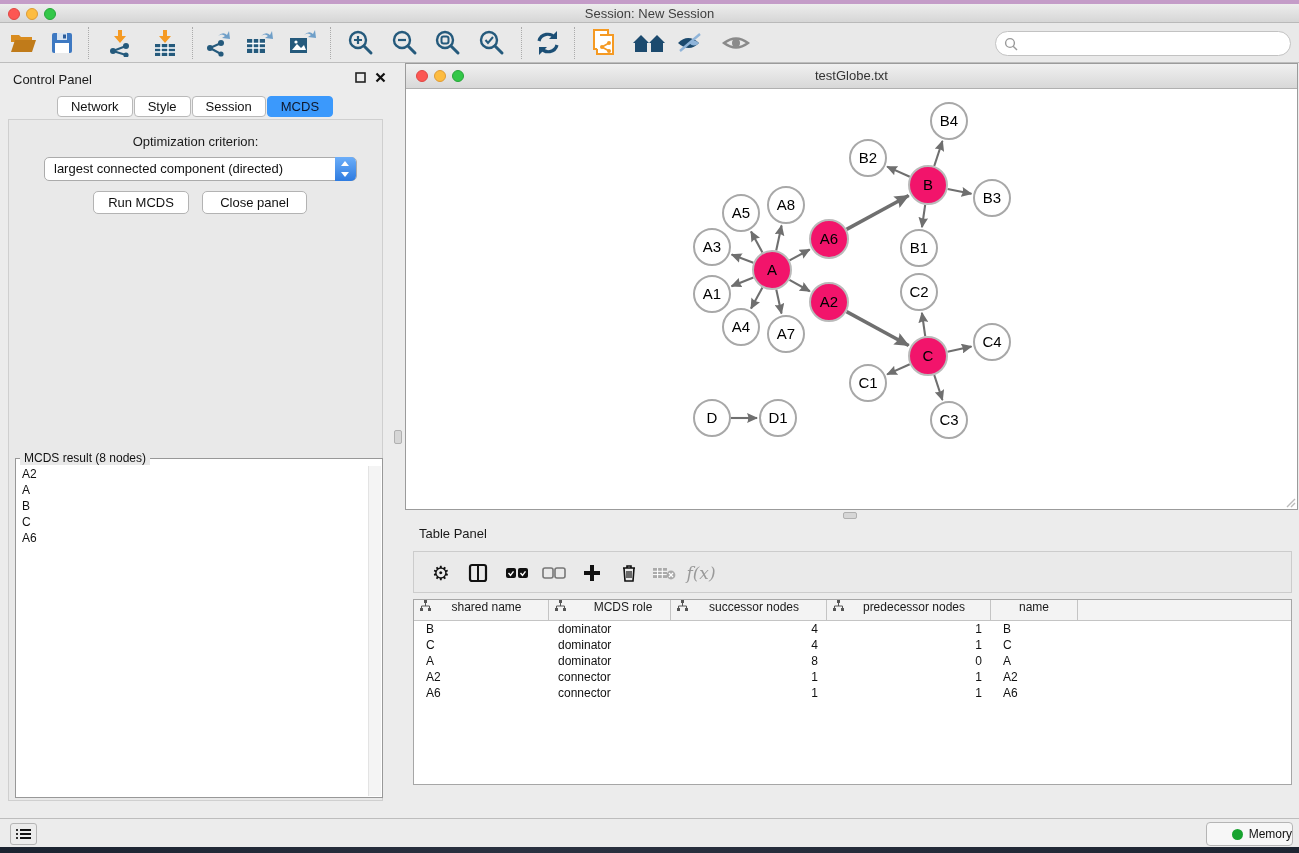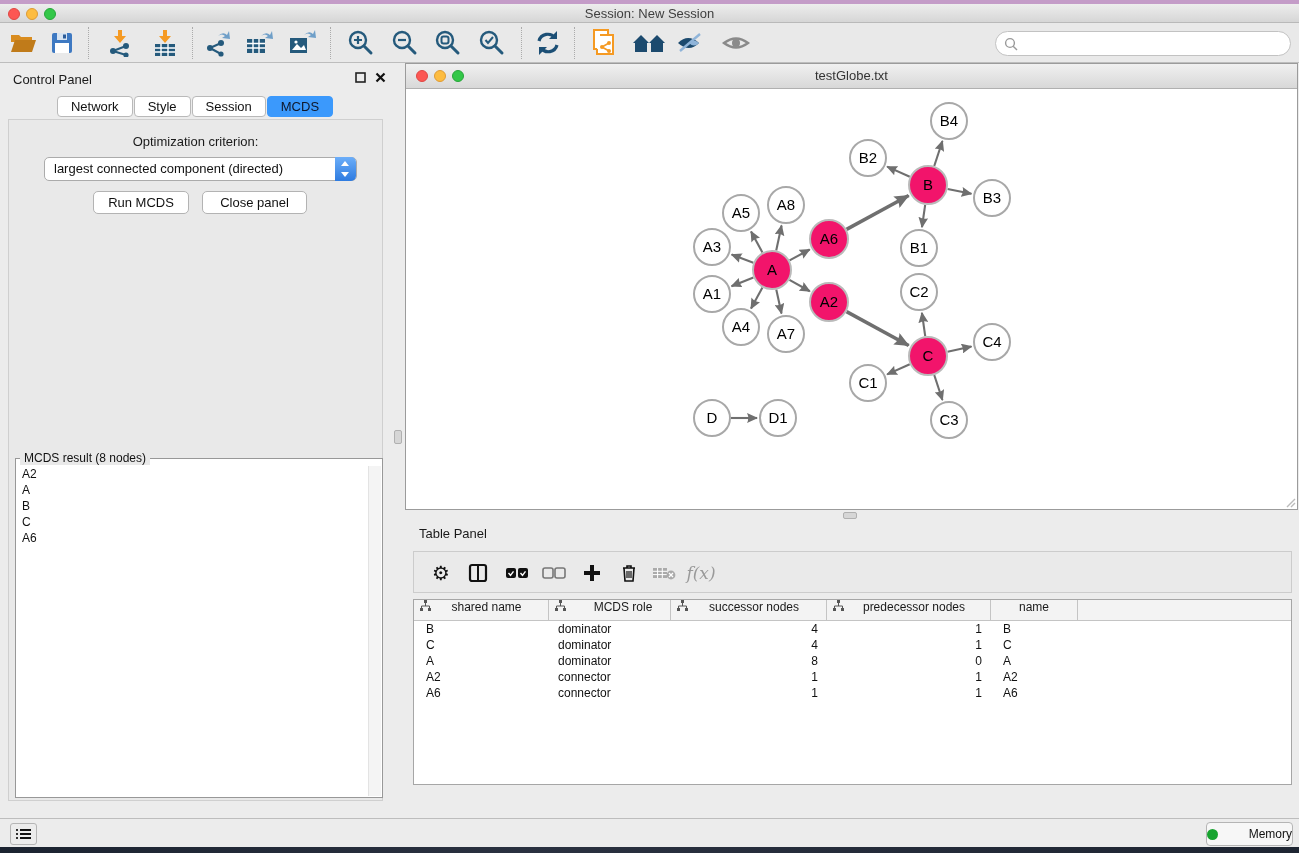--- a/index.html
+++ b/index.html
@@ -74,21 +74,21 @@
   .dt-hcell .hlabel { flex:1; text-align:center; padding-right:6px; }
   .dt-row { display:flex; height:16px; }
   .dt-cell { font-size:12px; color:#111; line-height:16px; white-space:nowrap; overflow:hidden; }
   #tp-tabs { position:absolute; left:0; top:268px; width:894px; display:flex; justify-content:center; gap:1px; }
 
   
   #status-bar { left:0; top:818px; width:1299px; height:29px; background:#ececec; border-top:1px solid #bdbdbd; }
   #status-list-btn { position:absolute; left:10px; top:4px; width:27px; height:22px; background:#ececec;
     border:1px solid #b5b5b5; border-radius:3px; display:flex; align-items:center; justify-content:center; }
   #memory-btn { position:absolute; left:1206px; top:3px; width:87px; height:24px; background:#f7f7f7;
-    border:1px solid #b5b5b5; border-radius:4px; display:flex; align-items:center; justify-content:space-between; gap:6px; }
+    border:1px solid #b5b5b5; border-radius:4px; display:flex; align-items:center; justify-content:flex-end; gap:6px; }
   #memory-dot { width:11px; height:11px; border-radius:50%; background:#17a32f; }
   #memory-label { font-size:12px; color:#111; }
   #desktop-strip-bottom { left:0; top:847px; width:1299px; height:6px; background:linear-gradient(90deg,#1b2330,#2a3140 40%,#1e2532); }
 </style>
 </head>
 <body>
 
 <div id="desktop-strip-top" class="abs"></div>
 <div id="app-titlebar" class="abs">
   <span class="tl red" style="left:8px"></span>

